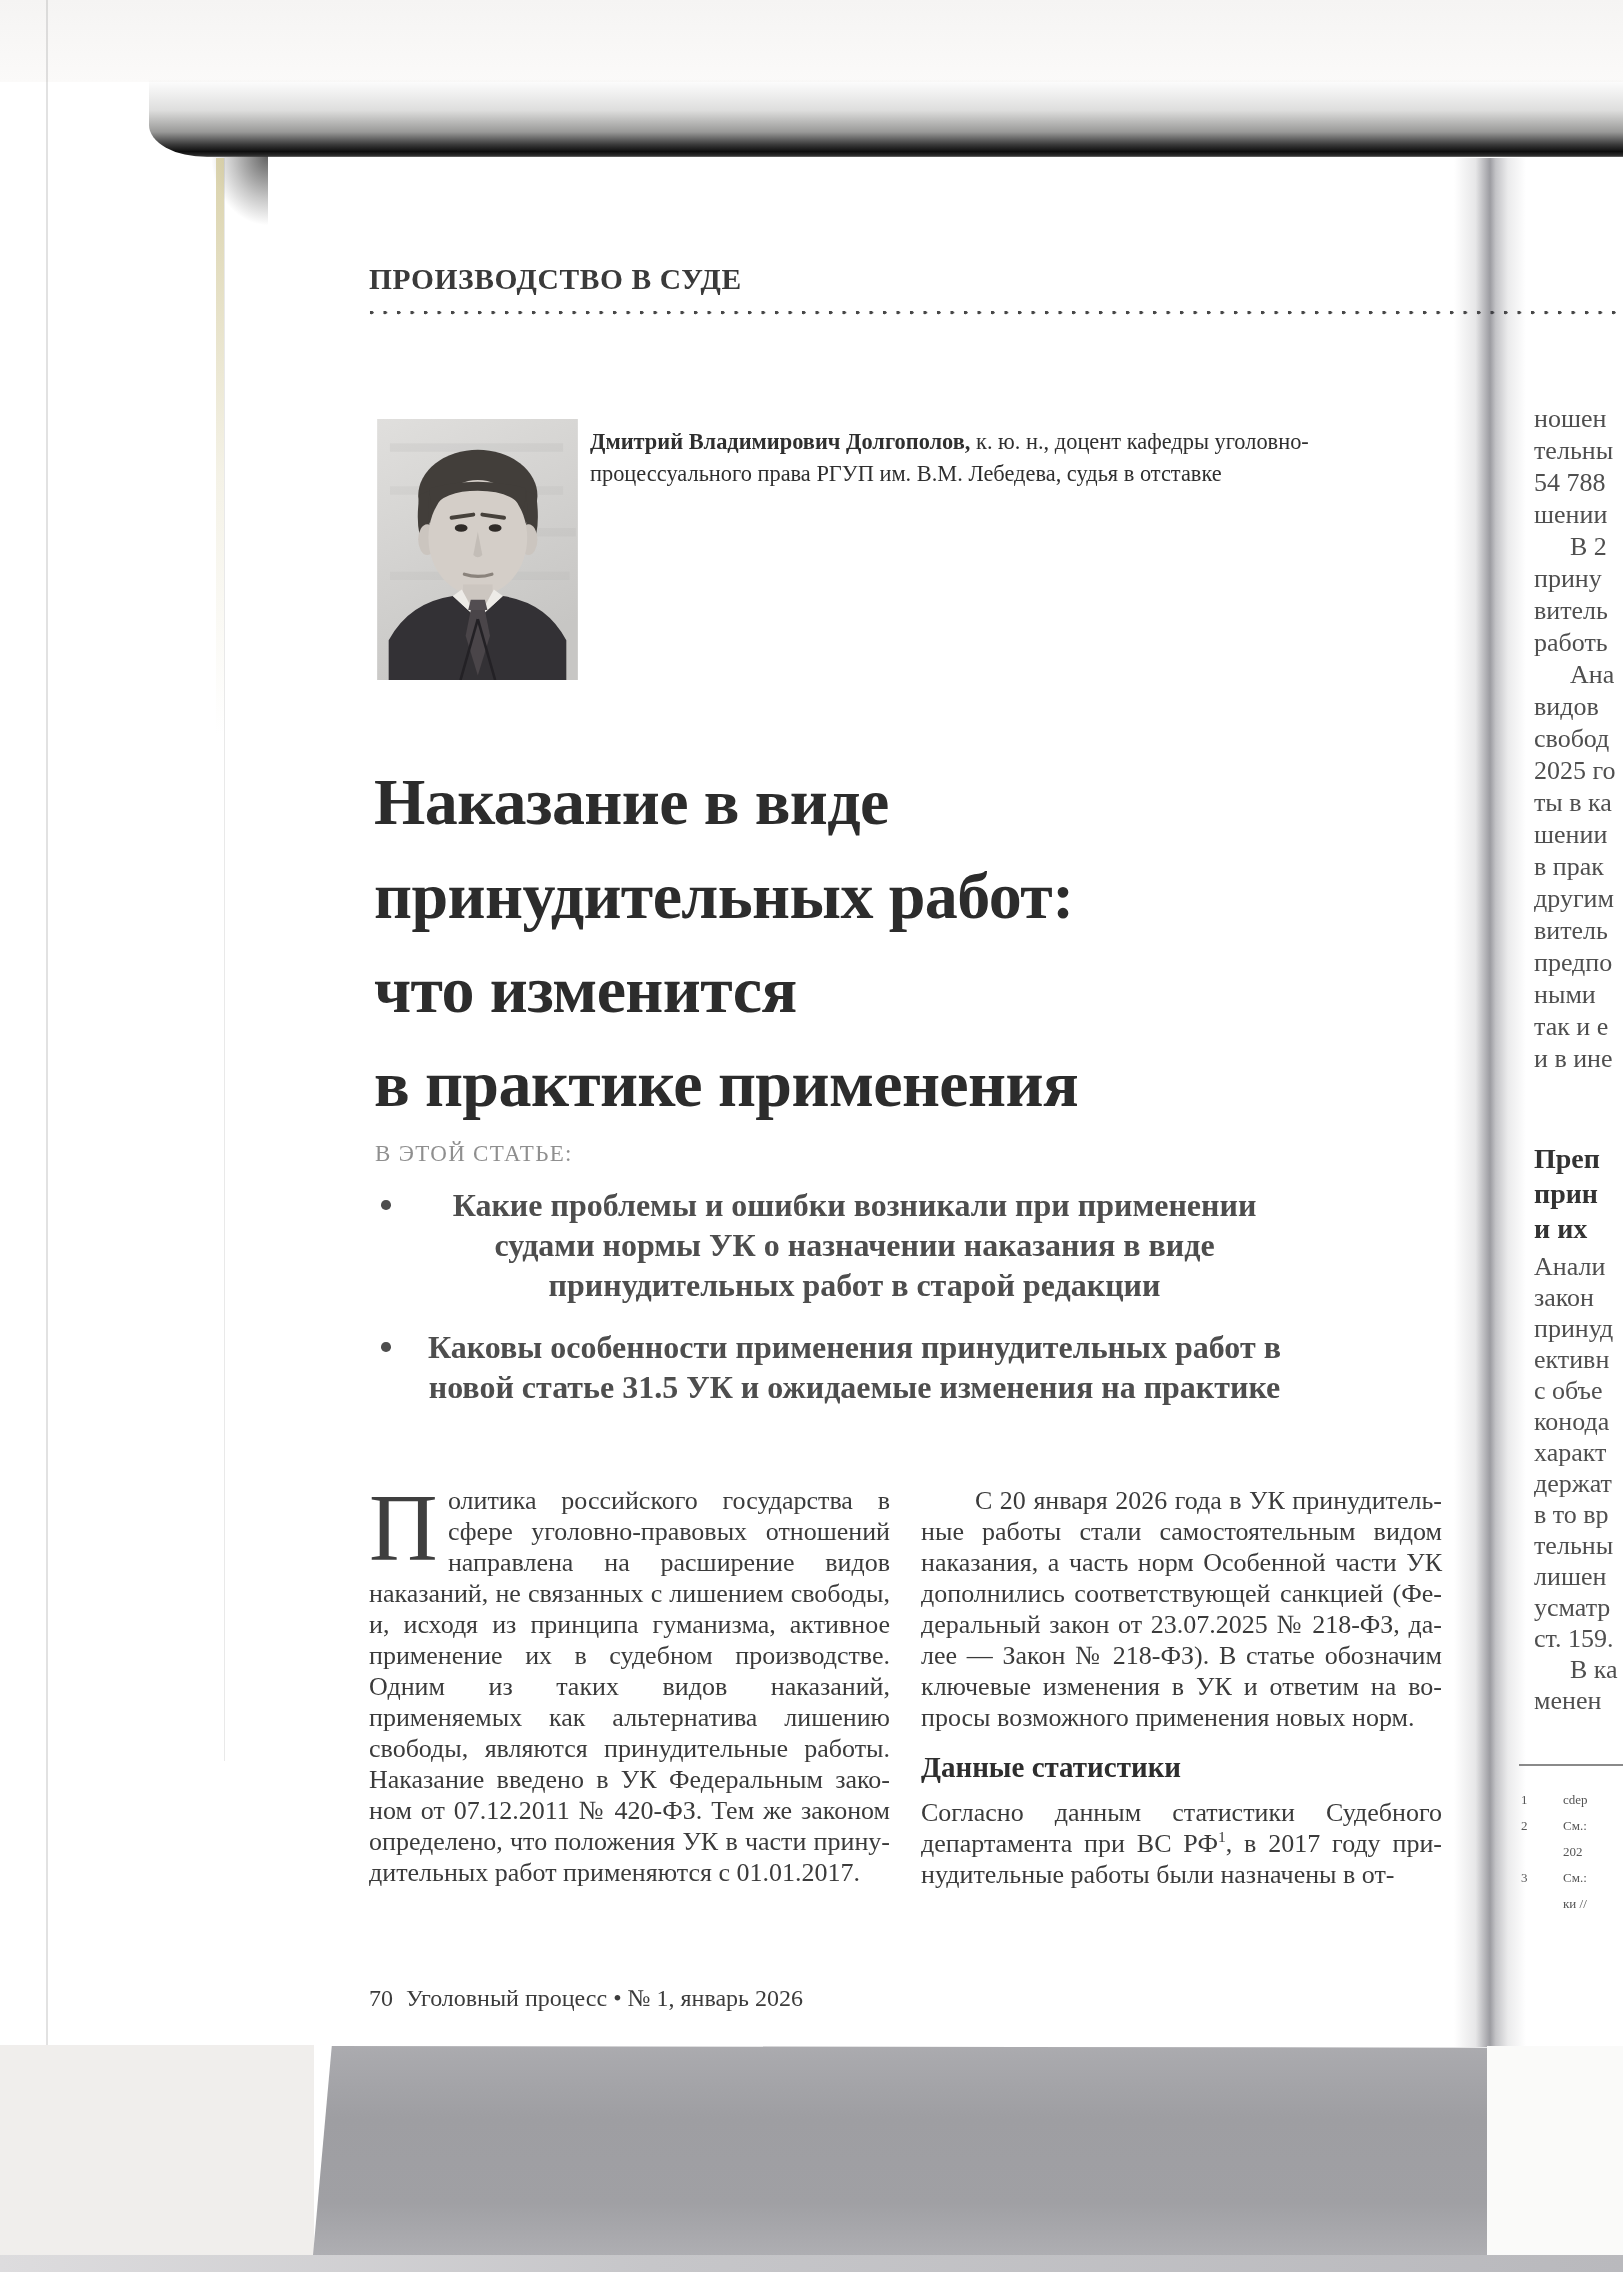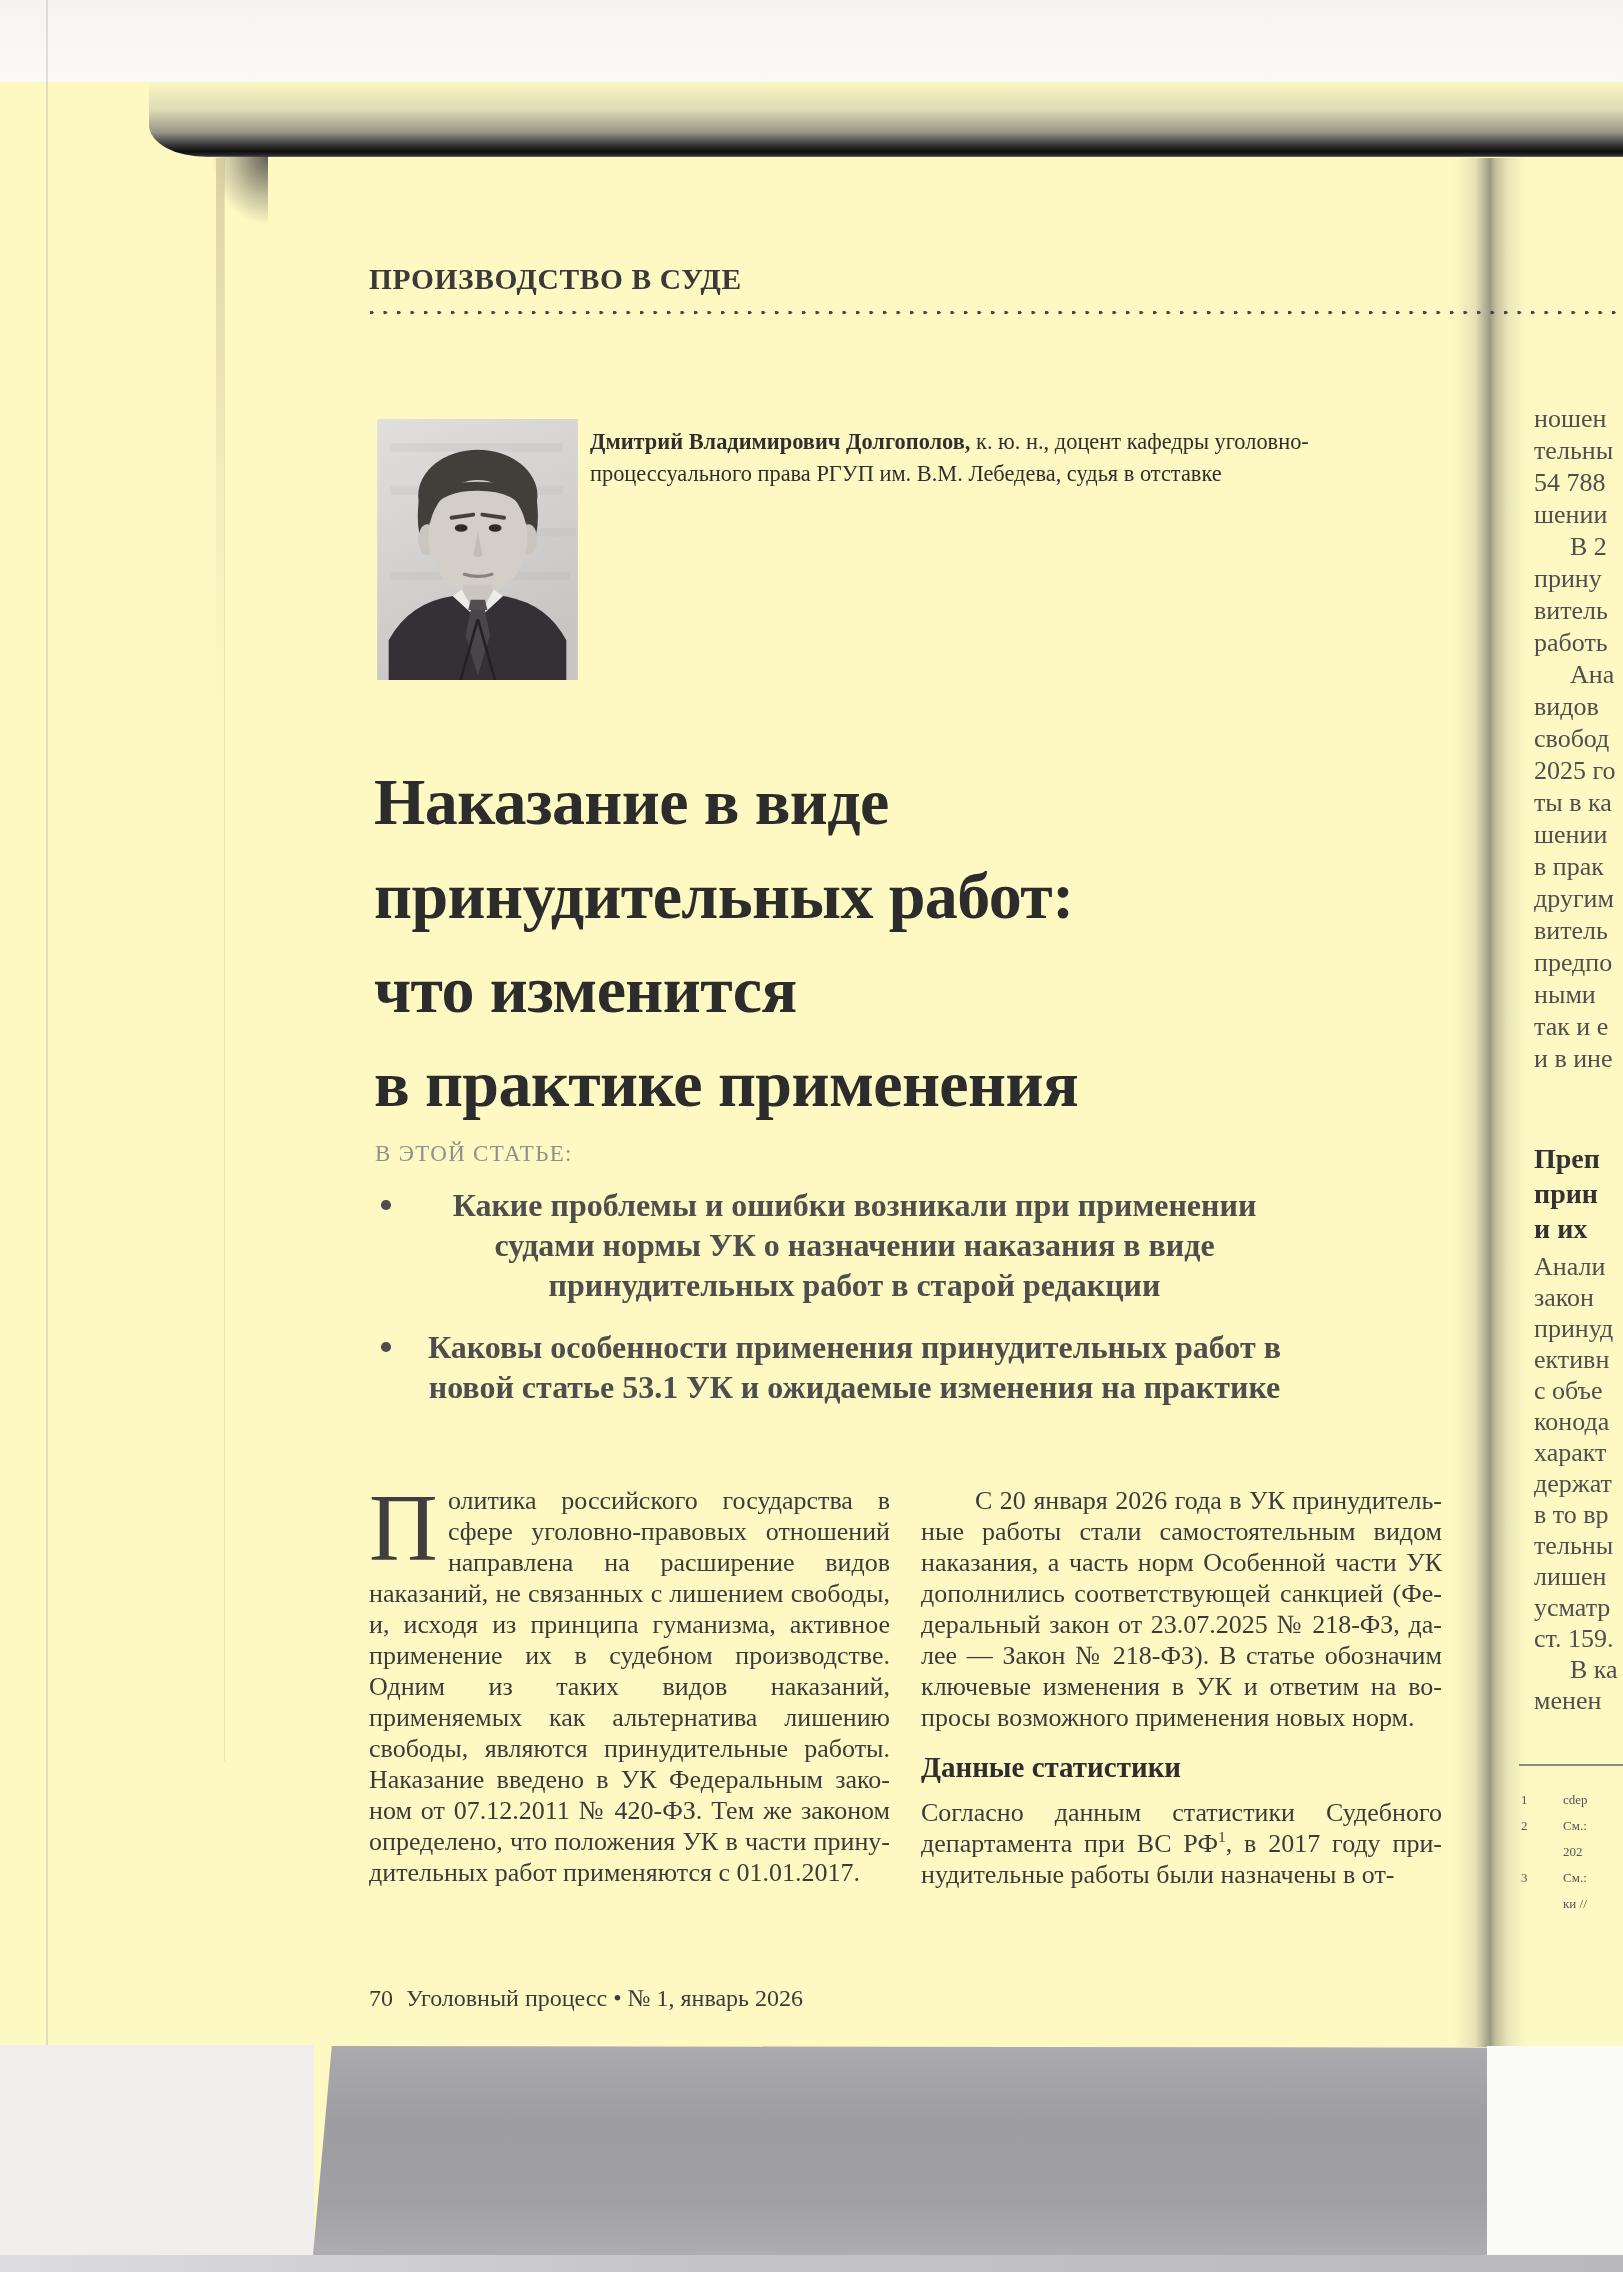--- a/index.html
+++ b/index.html
@@ -1,17 +1,17 @@
 <!DOCTYPE html>
 <html style="font-size:10.3px"><head>
 <meta charset="utf-8">
 <style>
   html,body{margin:0;padding:0;}
   body{font-family:"Liberation Serif", serif; background:#e9e8e6;}
-  .scan{position:relative;width:1624px;height:2273px;overflow:hidden;background:#fef9c3;}
+  .scan{position:relative;width:1624px;height:2273px;overflow:hidden;background:#ffffff;}
   .abs{position:absolute;}
 
   
   .top-area{left:0;top:0;width:1624px;height:82px;background:linear-gradient(180deg,#f5f4f3 0%,#fbfaf9 100%);}
   .scan-line{left:46px;top:0;width:1.9px;height:2045px;background:rgba(150,150,150,0.28);}
   .top-shadow{left:149px;top:79px;width:1475px;height:78px;
     background:linear-gradient(180deg, rgba(170,170,168,0) 0%, rgba(160,160,158,0.35) 40%, rgba(110,110,108,0.7) 68%, #3a3a3a 84%, #0e0e0e 93%, #2b2b2b 98%, rgba(90,90,90,0.85) 100%);
     border-bottom-left-radius:58px 32px;}
   .corner-curl{left:209px;top:156px;width:59px;height:72px;
     background:radial-gradient(ellipse at 100% 0%, rgba(45,45,45,0.75) 0%, rgba(95,95,95,0.35) 42%, rgba(200,200,200,0) 68%);}
@@ -118,21 +118,21 @@
       <div class="title-line">принудительных работ:</div>
       <div class="title-line">что изменится</div>
       <div class="title-line">в практике применения</div>
     </div>
 
   <div class="abs article-label">В ЭТОЙ СТАТЬЕ:</div>
 
   <div class="abs bullets">
 
   <div class="bullet-item">Какие проблемы и ошибки возникали при применении судами нормы УК о назначении наказания в виде принудительных работ в старой редакции</div>
-      <div class="bullet-item">Каковы особенности применения принудительных работ в новой статье 53.1 УК и ожидаемые изменения на практике</div>
+      <div class="bullet-item">Каковы особенности применения принудительных работ в новой статье 31.5 УК и ожидаемые изменения на практике</div>
     </div>
 
   <div class="col col-left">
     <span class="dropcap">П</span><span>олитика российского государства в сфере уголовно-правовых отно­шений направлена на расширение видов наказаний, не связанных с лишением свободы, и, исходя из принципа гуманизма, активное применение их в судебном произ­водстве. Одним из таких видов наказаний, применяемых как альтернатива лишению свободы, являются принудительные работы. Наказание введено в УК Федеральным зако­ном от 07.12.2011 № 420-ФЗ. Тем же законом определено, что положения УК в части прину­дительных работ применяются с 01.01.2017.</span>
   </div>
 
   <div class="col col-right">
     <div class="p-indent">С 20 января 2026 года в УК принудитель­ные работы стали самостоятельным видом наказания, а часть норм Особенной части УК дополнились соответствующей санкцией (Фе­деральный закон от 23.07.2025 № 218-ФЗ, да­лее — Закон № 218-ФЗ). В статье обозначим ключевые изменения в УК и ответим на во­просы возможного применения новых норм.</div>
     <div class="section-heading">Данные статистики</div>
     <div><span>Согласно данным статистики Судебного департамента при ВС РФ</span><sup>1</sup><span>, в 2017 году при­нудительные работы были назначены в от-</span></div>

